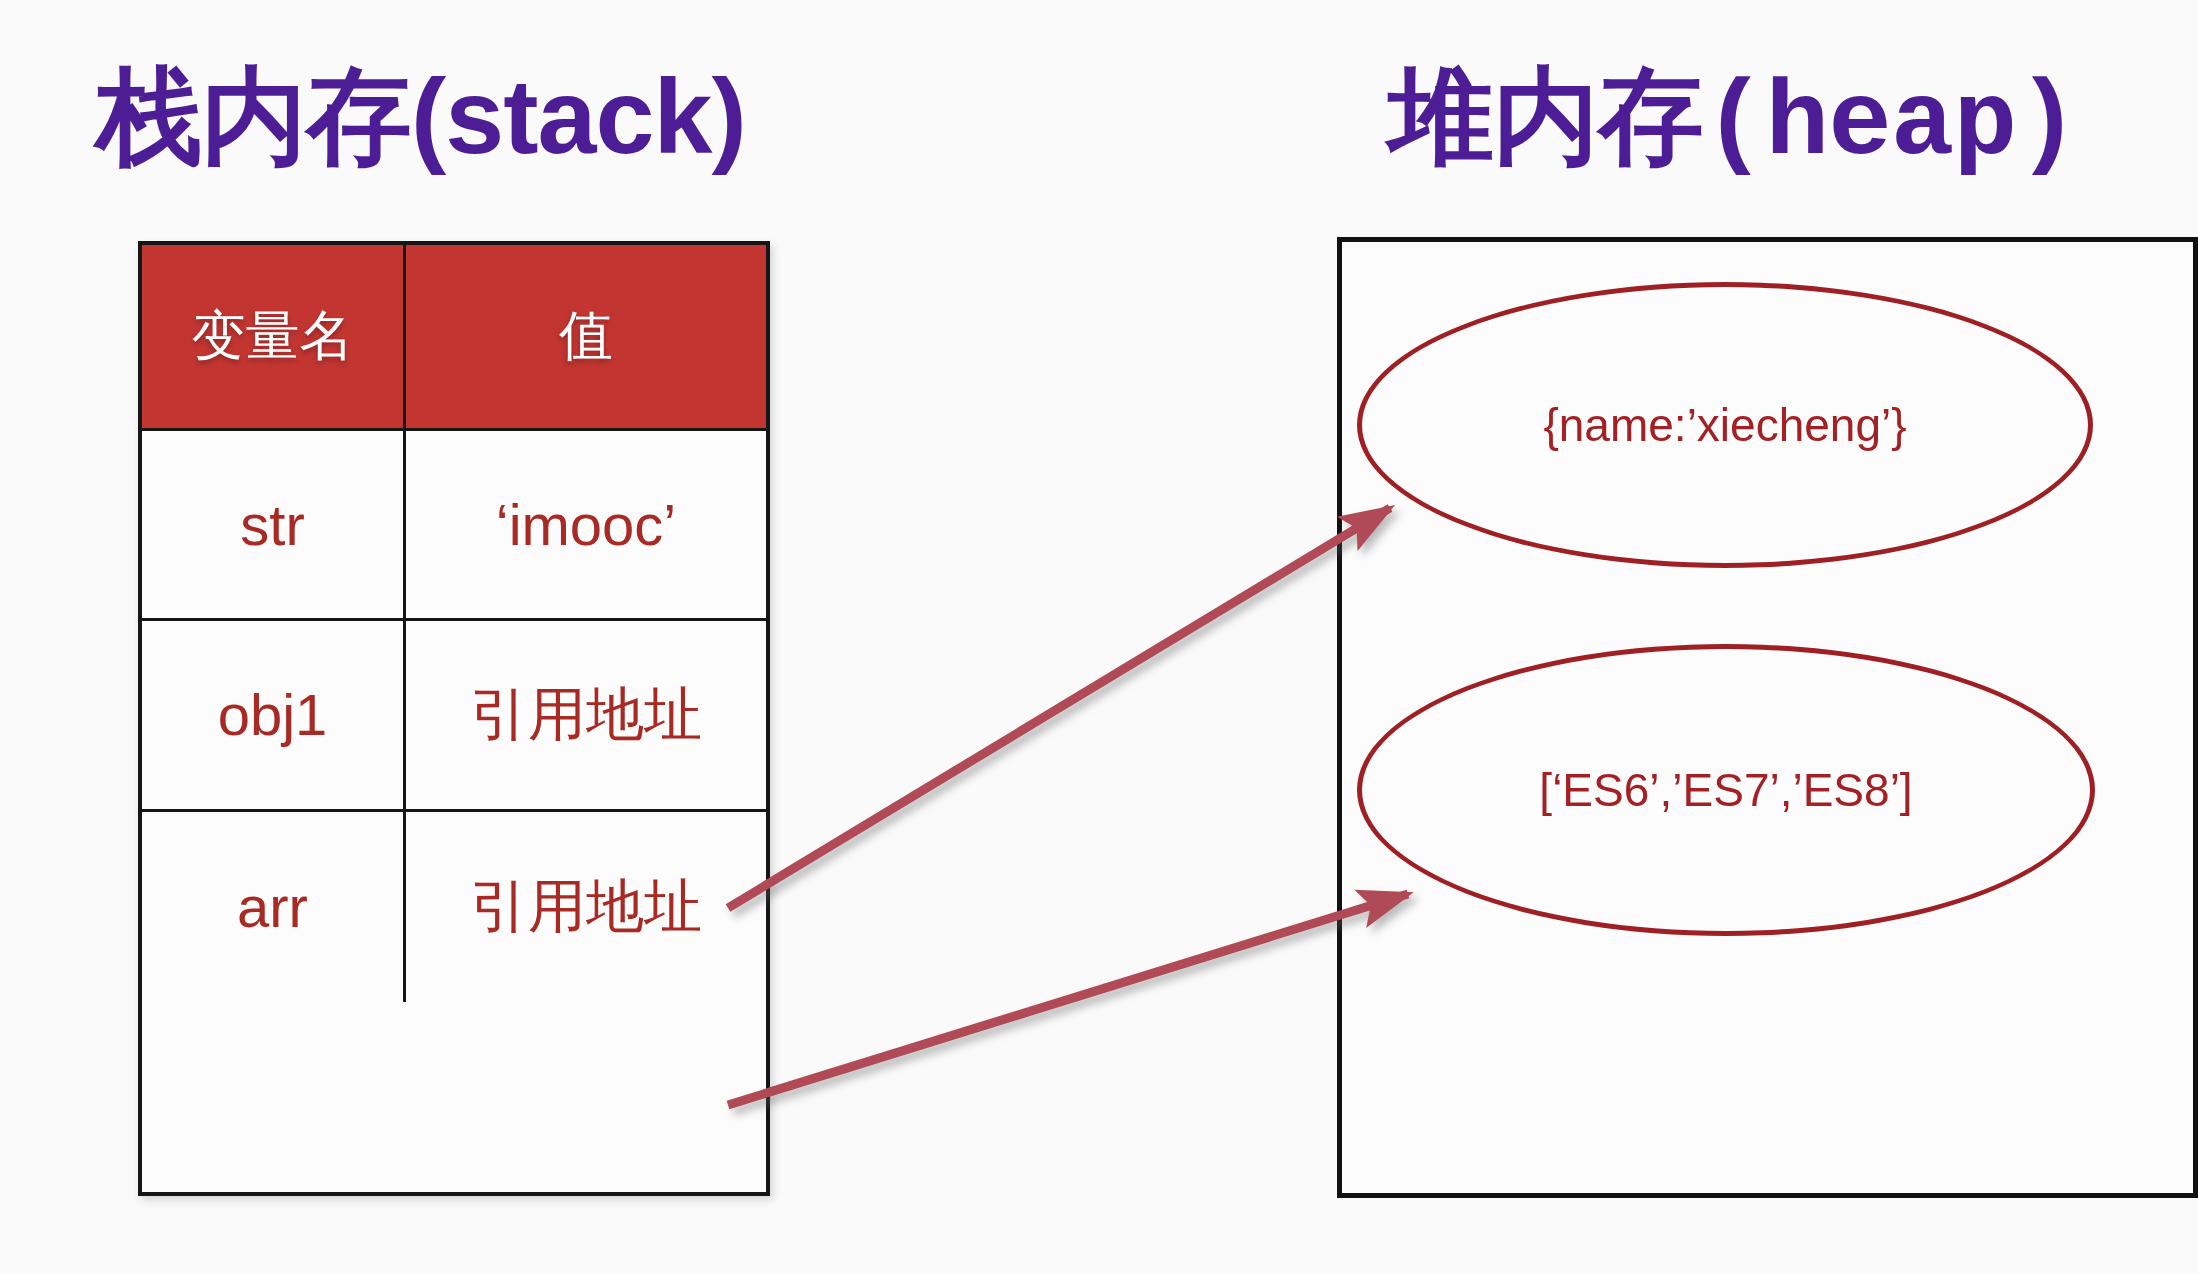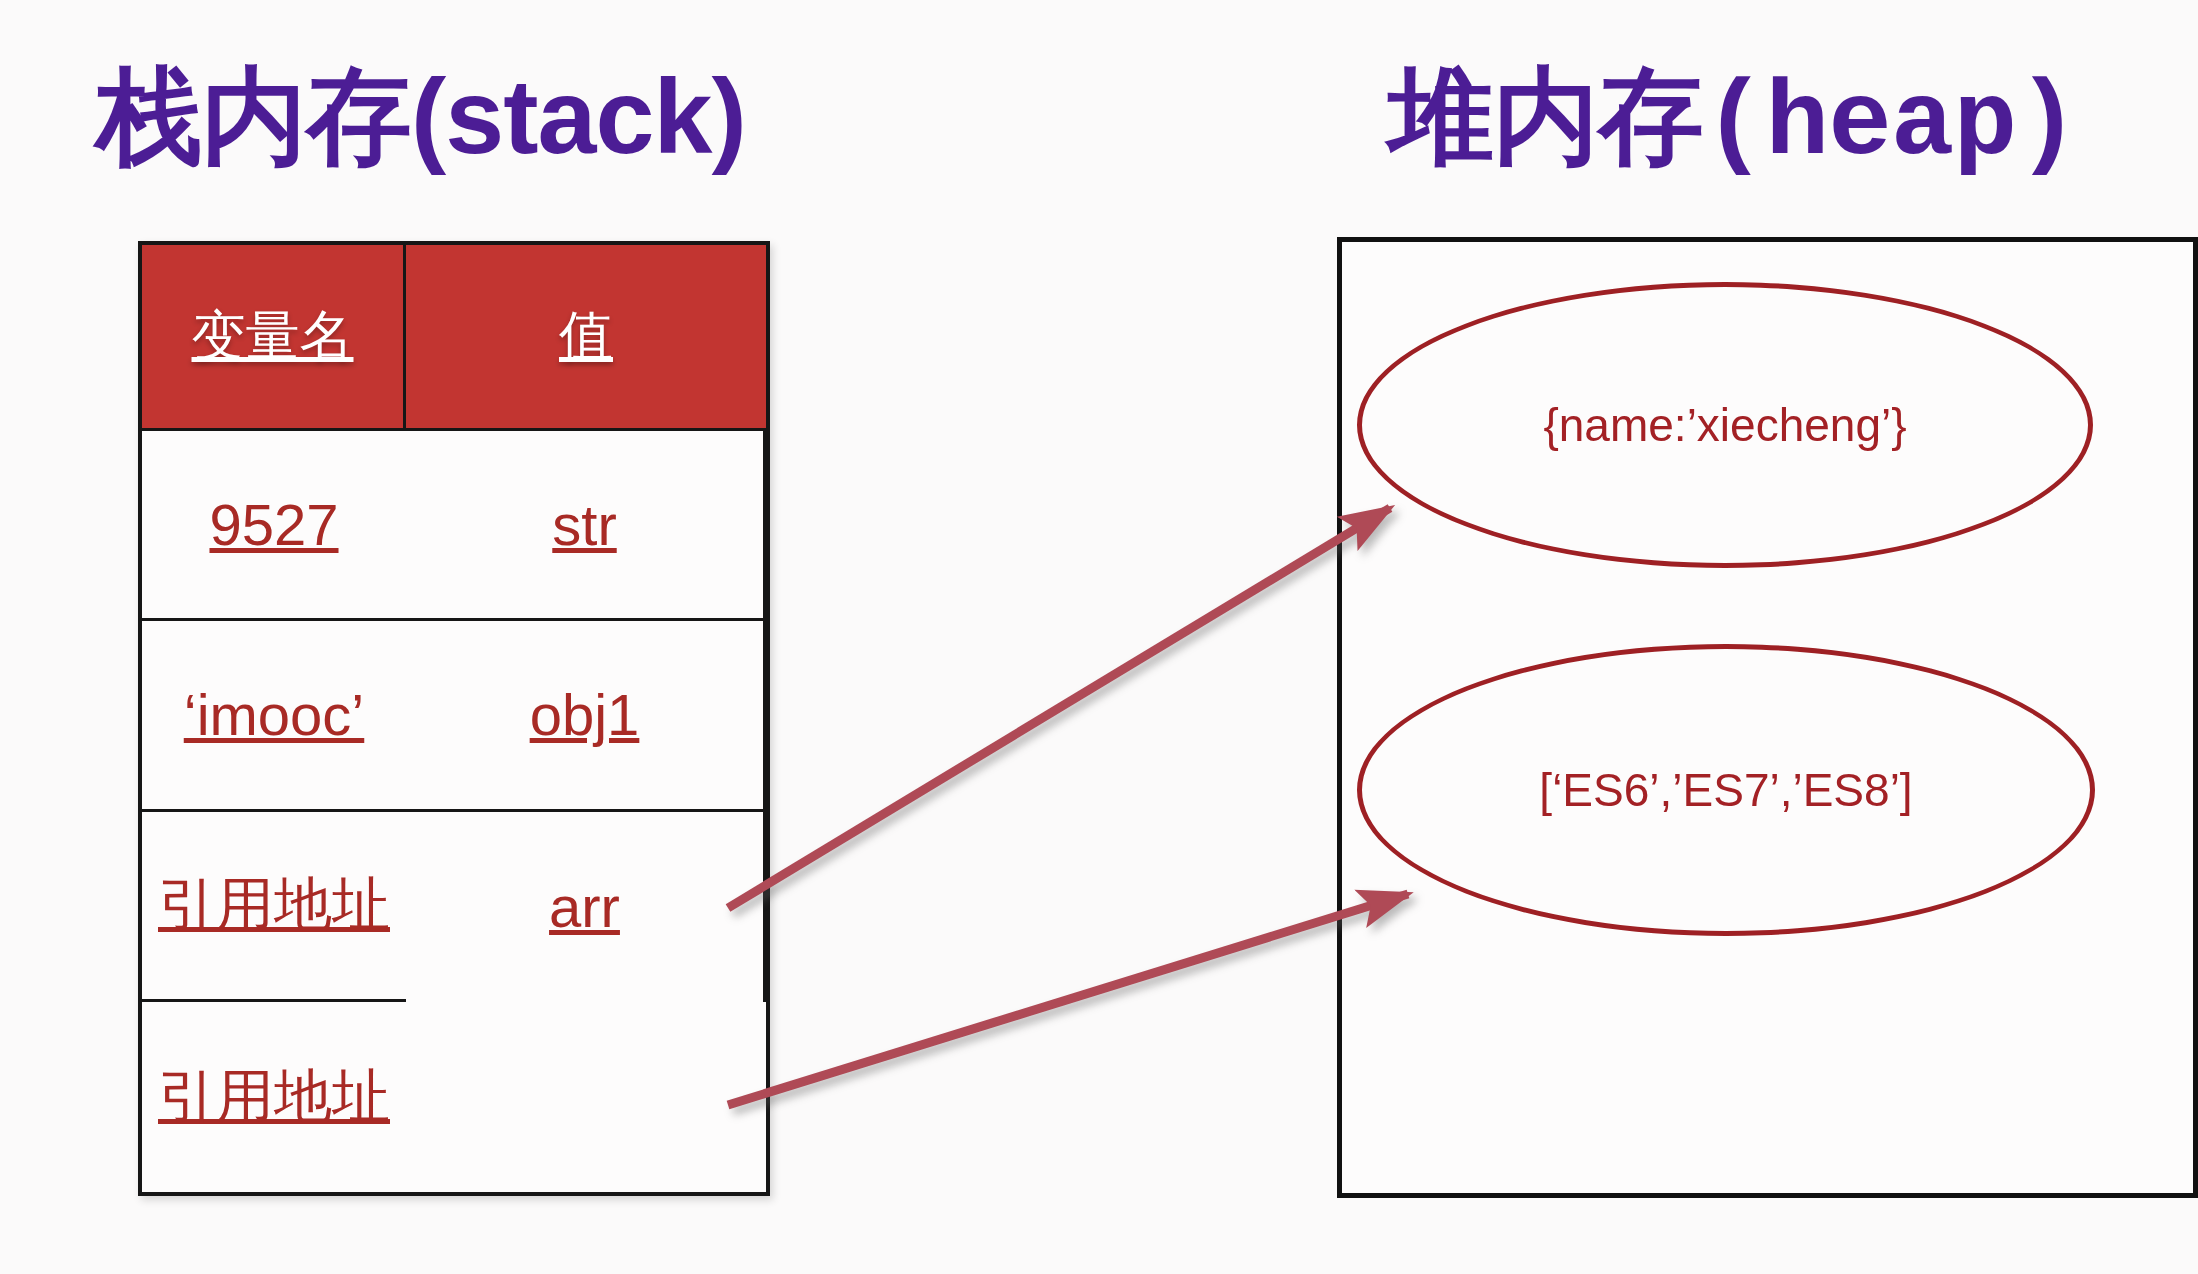--- a/index.html
+++ b/index.html
@@ -38,21 +38,20 @@
     box-shadow: 3px 4px 8px rgba(0,0,0,0.15);
   }
   .cell {
     display: flex; align-items: center; justify-content: center;
     box-sizing: border-box;
     border-right: 3px solid #161616;
     border-bottom: 3px solid #161616;
     font-size: 58px;
     color: #a82a25;
     overflow: hidden;
-    text-decoration: underline;
   }
   .cell.col-last { border-right: none; }
   .cell.row-last { border-bottom: none; text-align: center; }
   .cell.head {
     background: #c23531;
     color: #ffffff;
     font-size: 54px;
     text-shadow: 0 3px 5px rgba(0,0,0,0.28);
   }
 
@@ -97,21 +96,20 @@
 
 <div class="canvas">
 
   <div class="mem-title stack">栈内存(stack)</div>
   <div class="mem-title heap">堆内存(heap)</div>
 
   <div class="stack-table">
     <div class="cell head">变量名</div>
     <div class="cell head col-last">值</div>
 
-    <div class="cell col-last">9527</div>
 
     <div class="cell">str</div>
     <div class="cell col-last">‘imooc’</div>
 
     <div class="cell">obj1</div>
     <div class="cell col-last">引用地址</div>
 
     <div class="cell row-last">arr</div>
     <div class="cell col-last row-last">引用地址</div>
   </div>

